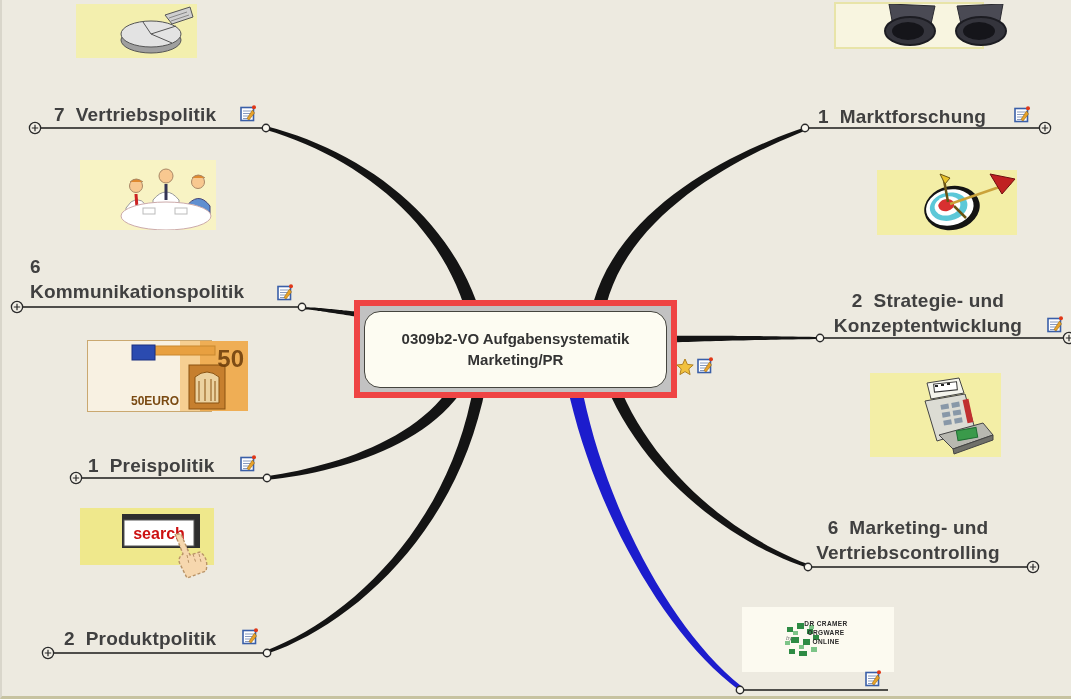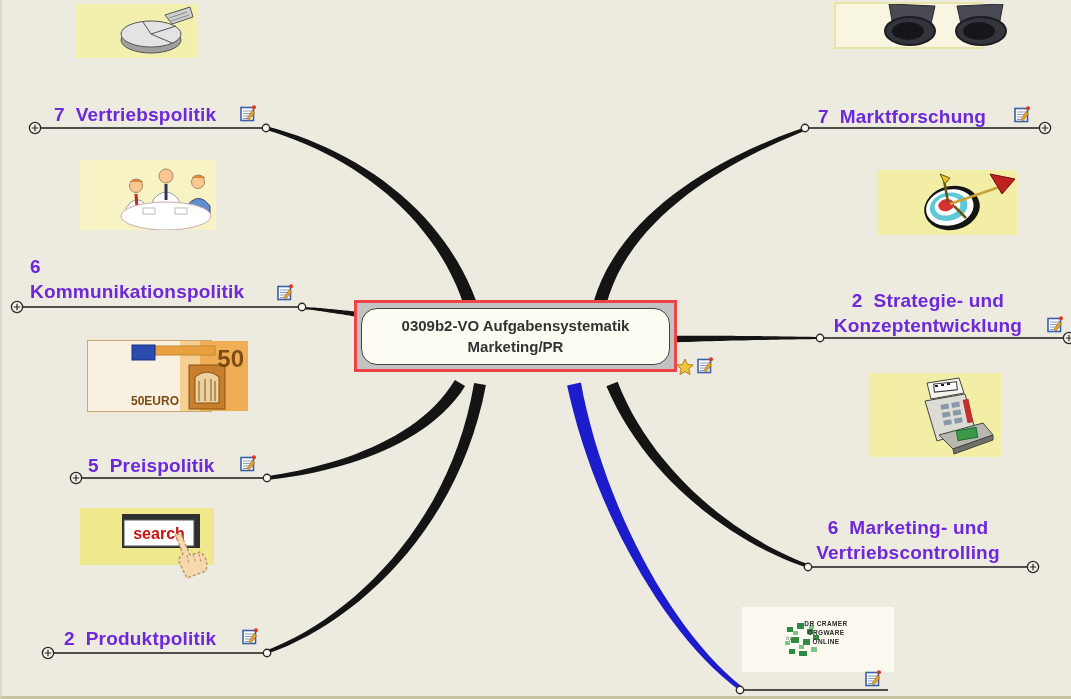--- a/index.html
+++ b/index.html
@@ -6,25 +6,25 @@
   #stage{
     position:relative;width:1071px;height:699px;overflow:hidden;
     background:#edeae0;box-sizing:border-box;
     border-left:2px solid #d9d6cb;border-bottom:3px solid #c7c3a0;
     font-family:"Liberation Sans", sans-serif;
   }
   #wires{position:absolute;left:0;top:0;z-index:1;}
   .img{position:absolute;z-index:2;padding-left:37px;}
   .topic-label{
     position:absolute;z-index:3;font-weight:bold;font-size:19px;line-height:25px;
-    color:#6d28d9;white-space:pre-wrap;letter-spacing:0.2px;
+    color:#404040;white-space:pre-wrap;letter-spacing:0.2px;
   }
   .node-frame{
-    position:absolute;z-index:4;left:352px;top:300px;width:323px;height:72px;
-    background:#c2c2c2;border:3px solid #ef4444;box-sizing:border-box;
+    position:absolute;z-index:4;left:352px;top:300px;width:323px;height:98px;
+    background:#c2c2c2;border:6px solid #ef4444;box-sizing:border-box;
   }
   .node-inner{
     position:absolute;left:4px;top:5px;right:4px;bottom:4px;
     background:#fdfcf2;border:1.3px solid #44443e;border-radius:16px;
     display:flex;align-items:center;justify-content:center;
   }
   .node-text{
     font-weight:bold;font-size:15px;line-height:21px;color:#333;
     text-align:center;white-space:pre-wrap;padding-bottom:2px;
   }
@@ -226,26 +226,26 @@
         <rect x="6" y="34" width="5" height="4"></rect>
       </g>
     </svg>
     <span class="logo-by">by</span>
     <div class="logo-text">DR CRAMER
 ORGWARE
 ONLINE</div>
   </div>
 
   <div class="topic-label" style="left:52px;top:102px;">7  Vertriebspolitik</div>
-  <div class="topic-label" style="left:816px;top:104px;">7  Marktforschung</div>
+  <div class="topic-label" style="left:816px;top:104px;">1  Marktforschung</div>
   <div class="topic-label" style="left:28px;top:254px;">6
 Kommunikationspolitik</div>
   <div class="topic-label" style="left:812px;top:288px;width:228px;text-align:center;">2  Strategie- und
 Konzeptentwicklung</div>
-  <div class="topic-label" style="left:86px;top:453px;">5  Preispolitik</div>
+  <div class="topic-label" style="left:86px;top:453px;">1  Preispolitik</div>
   <div class="topic-label" style="left:788px;top:515px;width:236px;text-align:center;">6  Marketing- und
 Vertriebscontrolling</div>
   <div class="topic-label" style="left:62px;top:626px;">2  Produktpolitik</div>
 
   <div class="node-frame">
     <div class="node-inner">
       <div class="node-text">0309b2-VO Aufgabensystematik
 Marketing/PR</div>
     </div>
   </div>

